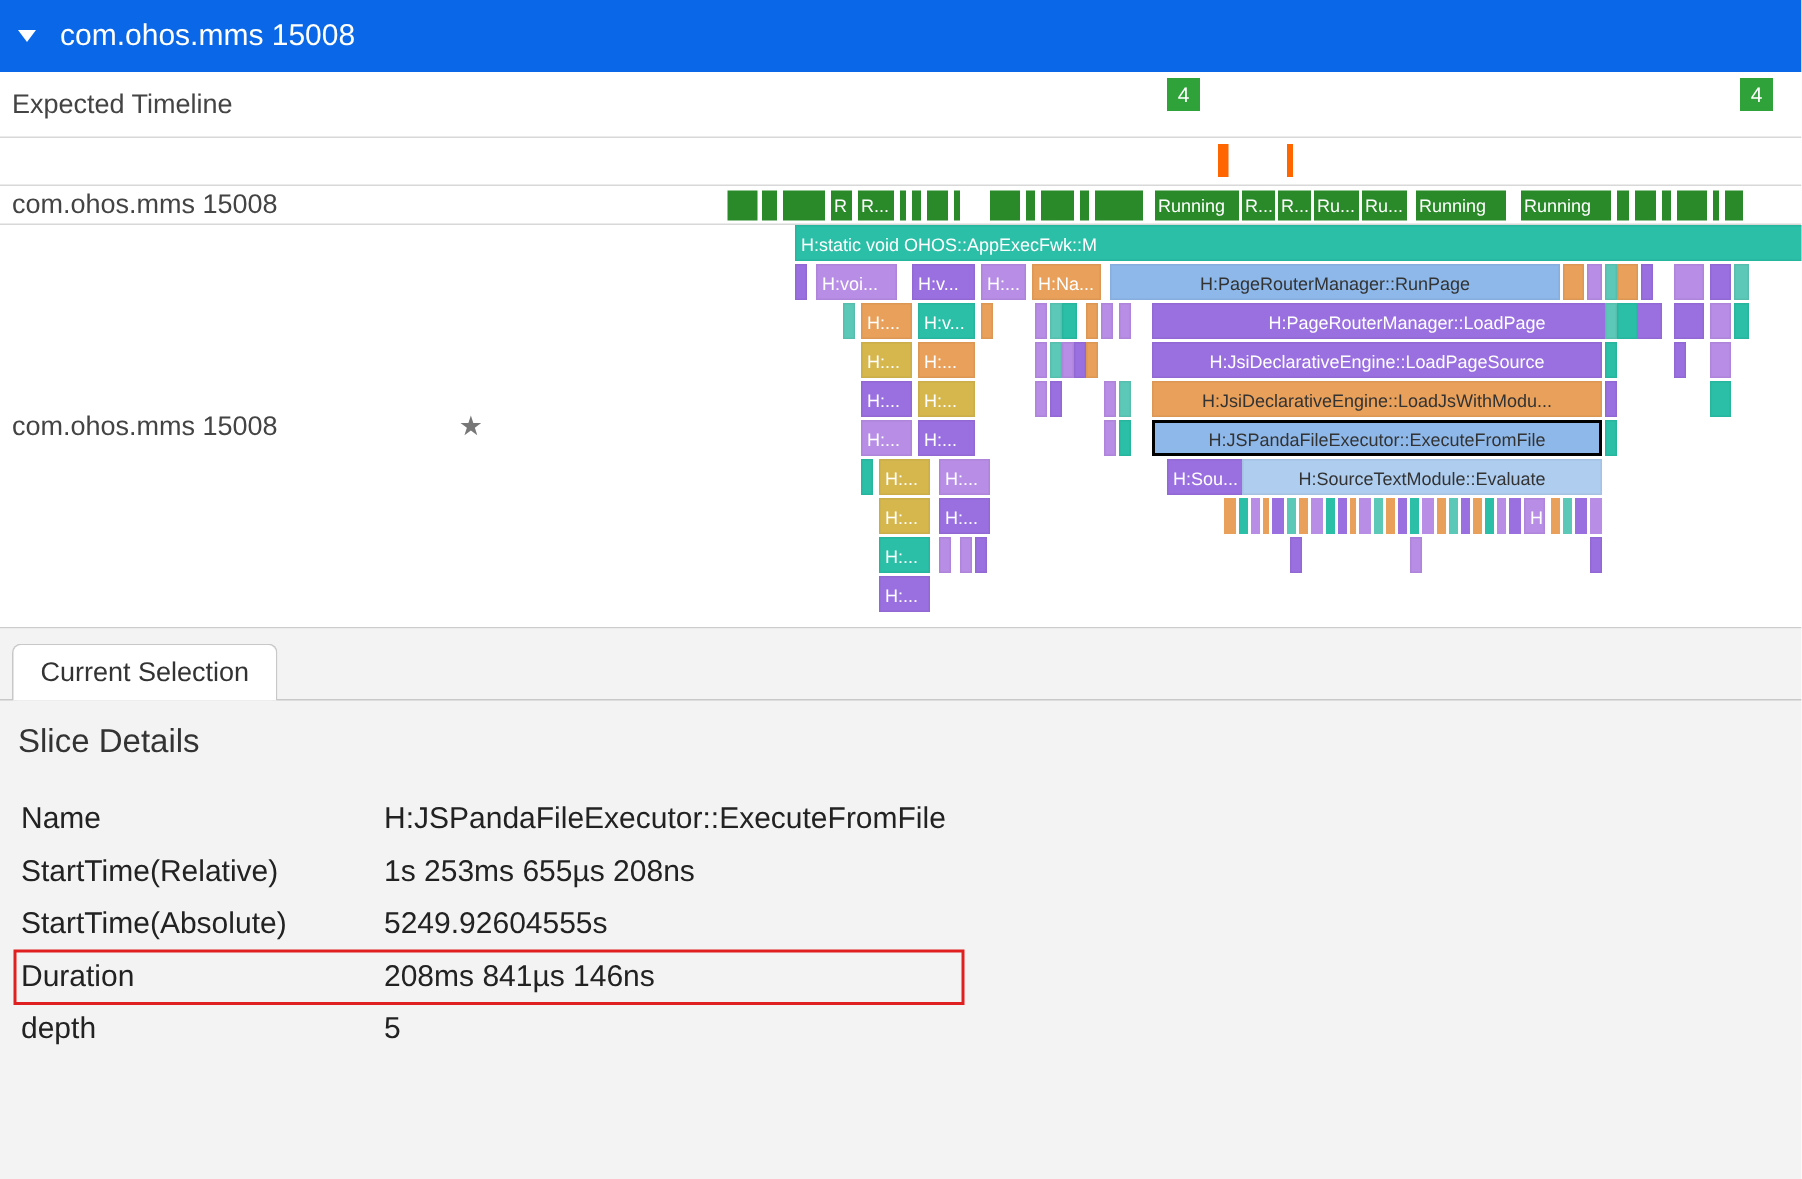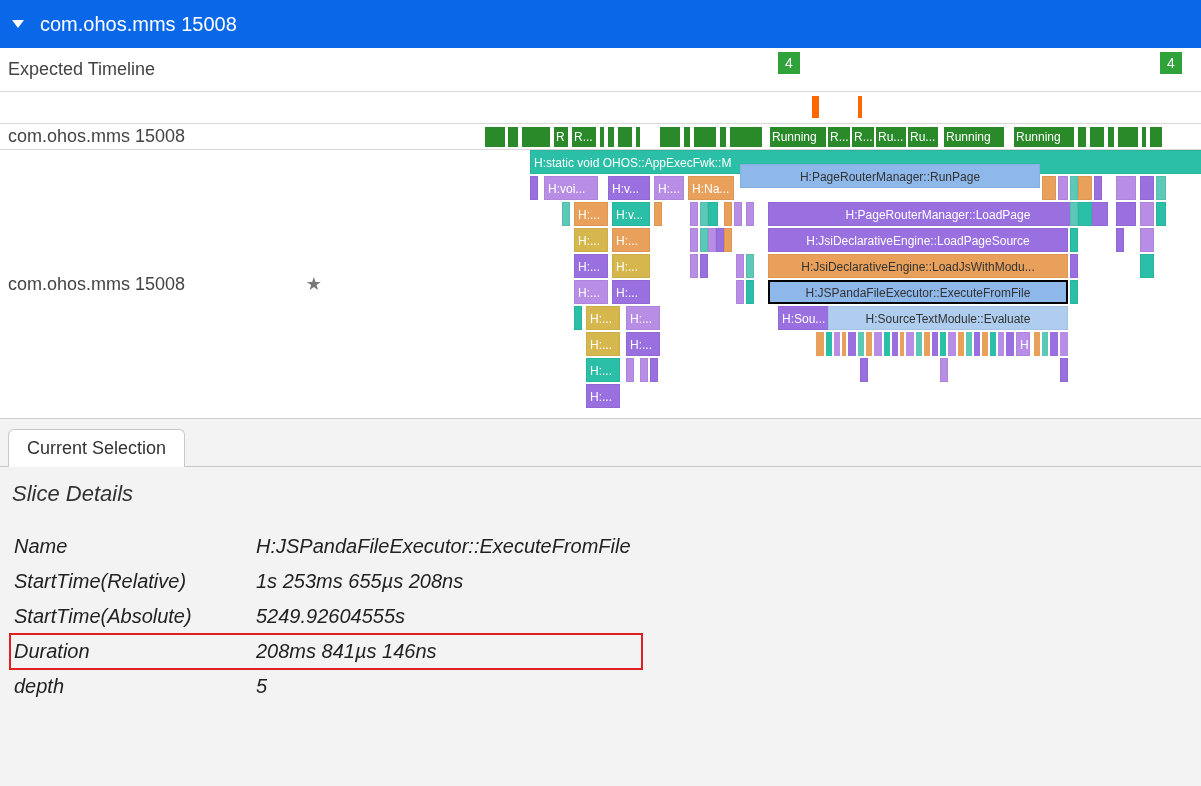--- a/index.html
+++ b/index.html
@@ -42,21 +42,21 @@
   .c-ltblue { background: #aecdef; }
   .c-orange { background: #e8a05a; }
   .c-olive  { background: #d6b74d; }
   .c-teal2  { background: #5cc9b8; }
 
   .tiny { position: absolute; height: 18px; top: 0; }
 
   
   .bottom { background: #f3f3f3; height: 100%; padding: 0; }
   .tab { display: inline-block; background: #fff; border: 1px solid #c8c8c8; border-bottom: none; border-top-left-radius: 6px; border-top-right-radius: 6px; padding: 8px 18px; margin: 10px 0 0 8px; font-size: 18px; color: #333; position: relative; z-index: 2; }
-  .tab-bg { background: #f3f3f3; border-top: 1px solid #c8c8c8; margin-top: -1px; padding: 14px 10px 12px 10px; font-style: italic; }
+  .tab-bg { background: #f3f3f3; border-top: 1px solid #c8c8c8; margin-top: -1px; padding: 14px 10px 12px 10px; }
   .sd-title { font-size: 22px; color: #333; margin: 0 0 22px 2px; }
   .det-row { display: flex; font-size: 20px; color: #222; padding: 6px 4px; align-items: baseline; }
   .det-key { width: 242px; min-width: 242px; }
   .det-val { }
   .hl { outline: 2px solid #e02020; outline-offset: -1px; }
 
 </style>
 </head>
 <body>
 
@@ -122,21 +122,21 @@
     </div>
     <div class="flame-body">
 
       <div class="slice c-teal" style="top:0;left:200px;width:745px">H:static void OHOS::AppExecFwk::M</div>
 
       <div class="slice c-purple" style="top:26px;left:200px;width:6px"></div>
       <div class="slice c-lpurp" style="top:26px;left:214px;width:54px">H:voi...</div>
       <div class="slice c-purple" style="top:26px;left:278px;width:42px">H:v...</div>
       <div class="slice c-lpurp" style="top:26px;left:324px;width:30px">H:...</div>
       <div class="slice c-orange" style="top:26px;left:358px;width:46px">H:Na...</div>
-      <div class="slice c-blue darktxt" style="top:14px;left:410px;width:300px;text-align:center">H:PageRouterManager::RunPage</div>
+      <div class="slice c-blue darktxt" style="top:26px;left:410px;width:300px;text-align:center">H:PageRouterManager::RunPage</div>
       <div class="slice c-orange" style="top:26px;left:712px;width:14px"></div>
       <div class="slice c-lpurp" style="top:26px;left:728px;width:10px"></div>
       <div class="slice c-teal2" style="top:26px;left:740px;width:6px"></div>
       <div class="slice c-orange" style="top:26px;left:748px;width:14px"></div>
       <div class="slice c-purple" style="top:26px;left:764px;width:6px"></div>
       <div class="slice c-lpurp" style="top:26px;left:786px;width:20px"></div>
       <div class="slice c-purple" style="top:26px;left:810px;width:14px"></div>
       <div class="slice c-teal2" style="top:26px;left:826px;width:10px"></div>
 
       <div class="slice c-teal2" style="top:52px;left:232px;width:6px"></div>

